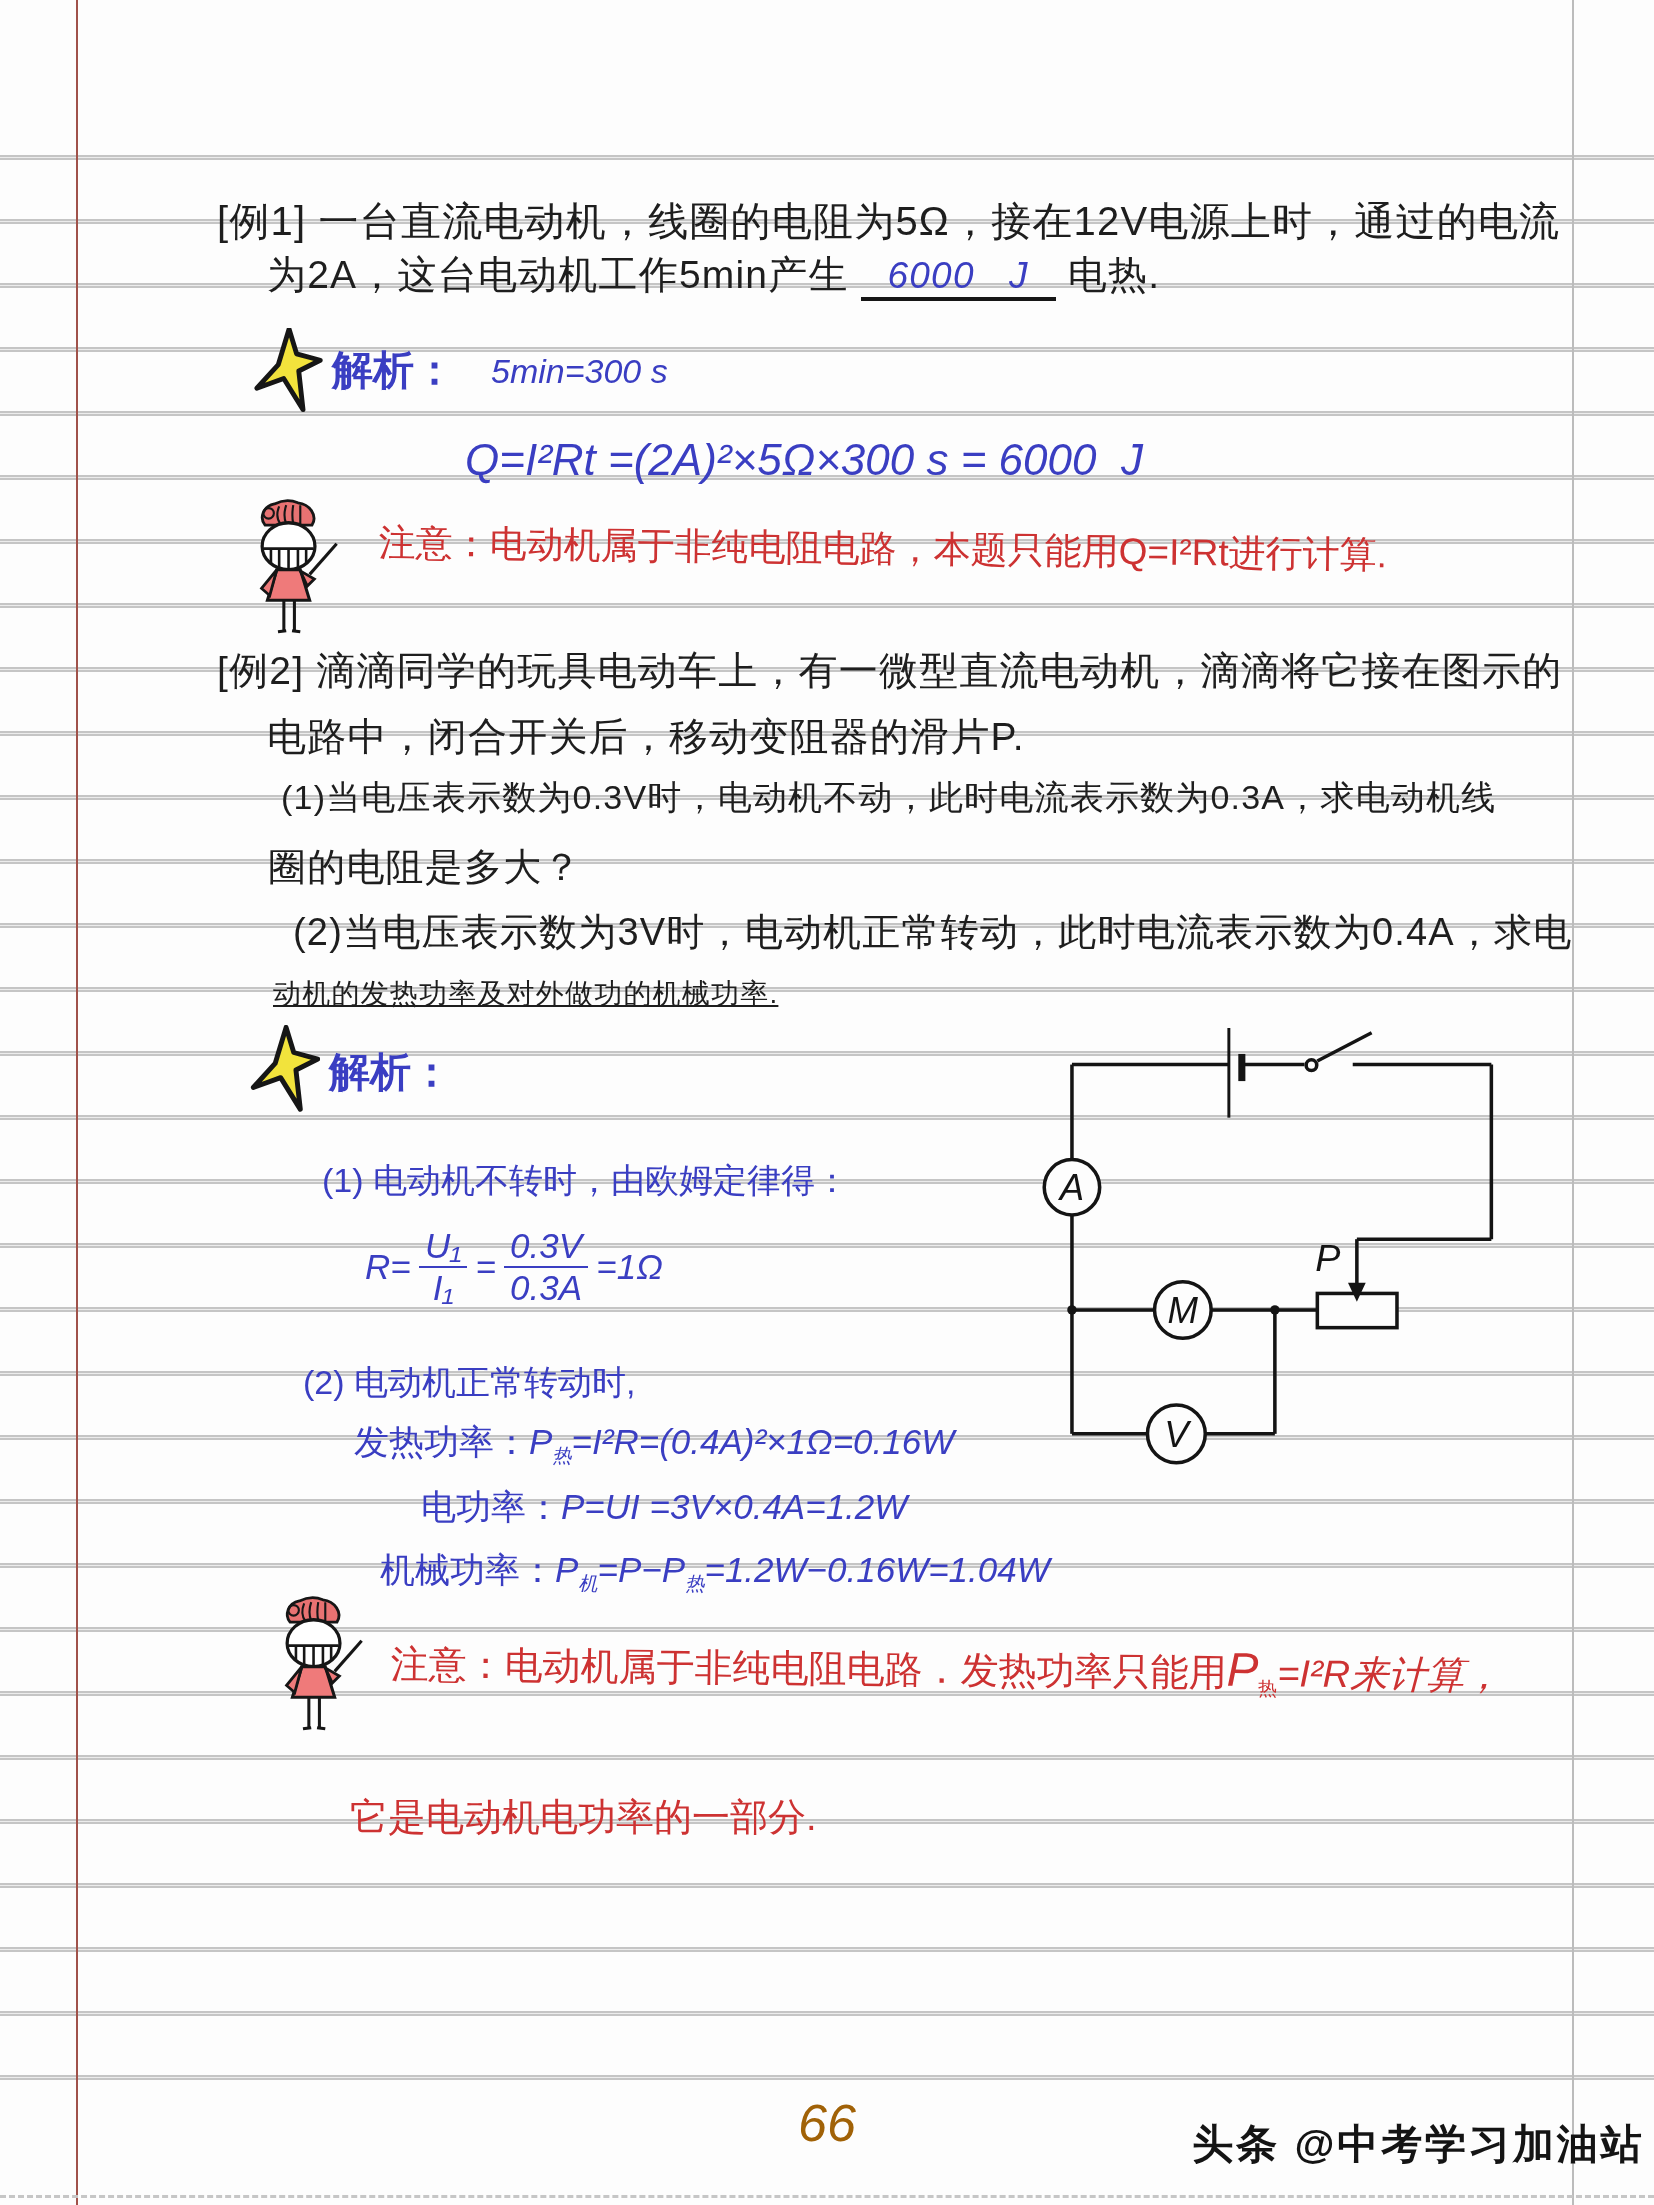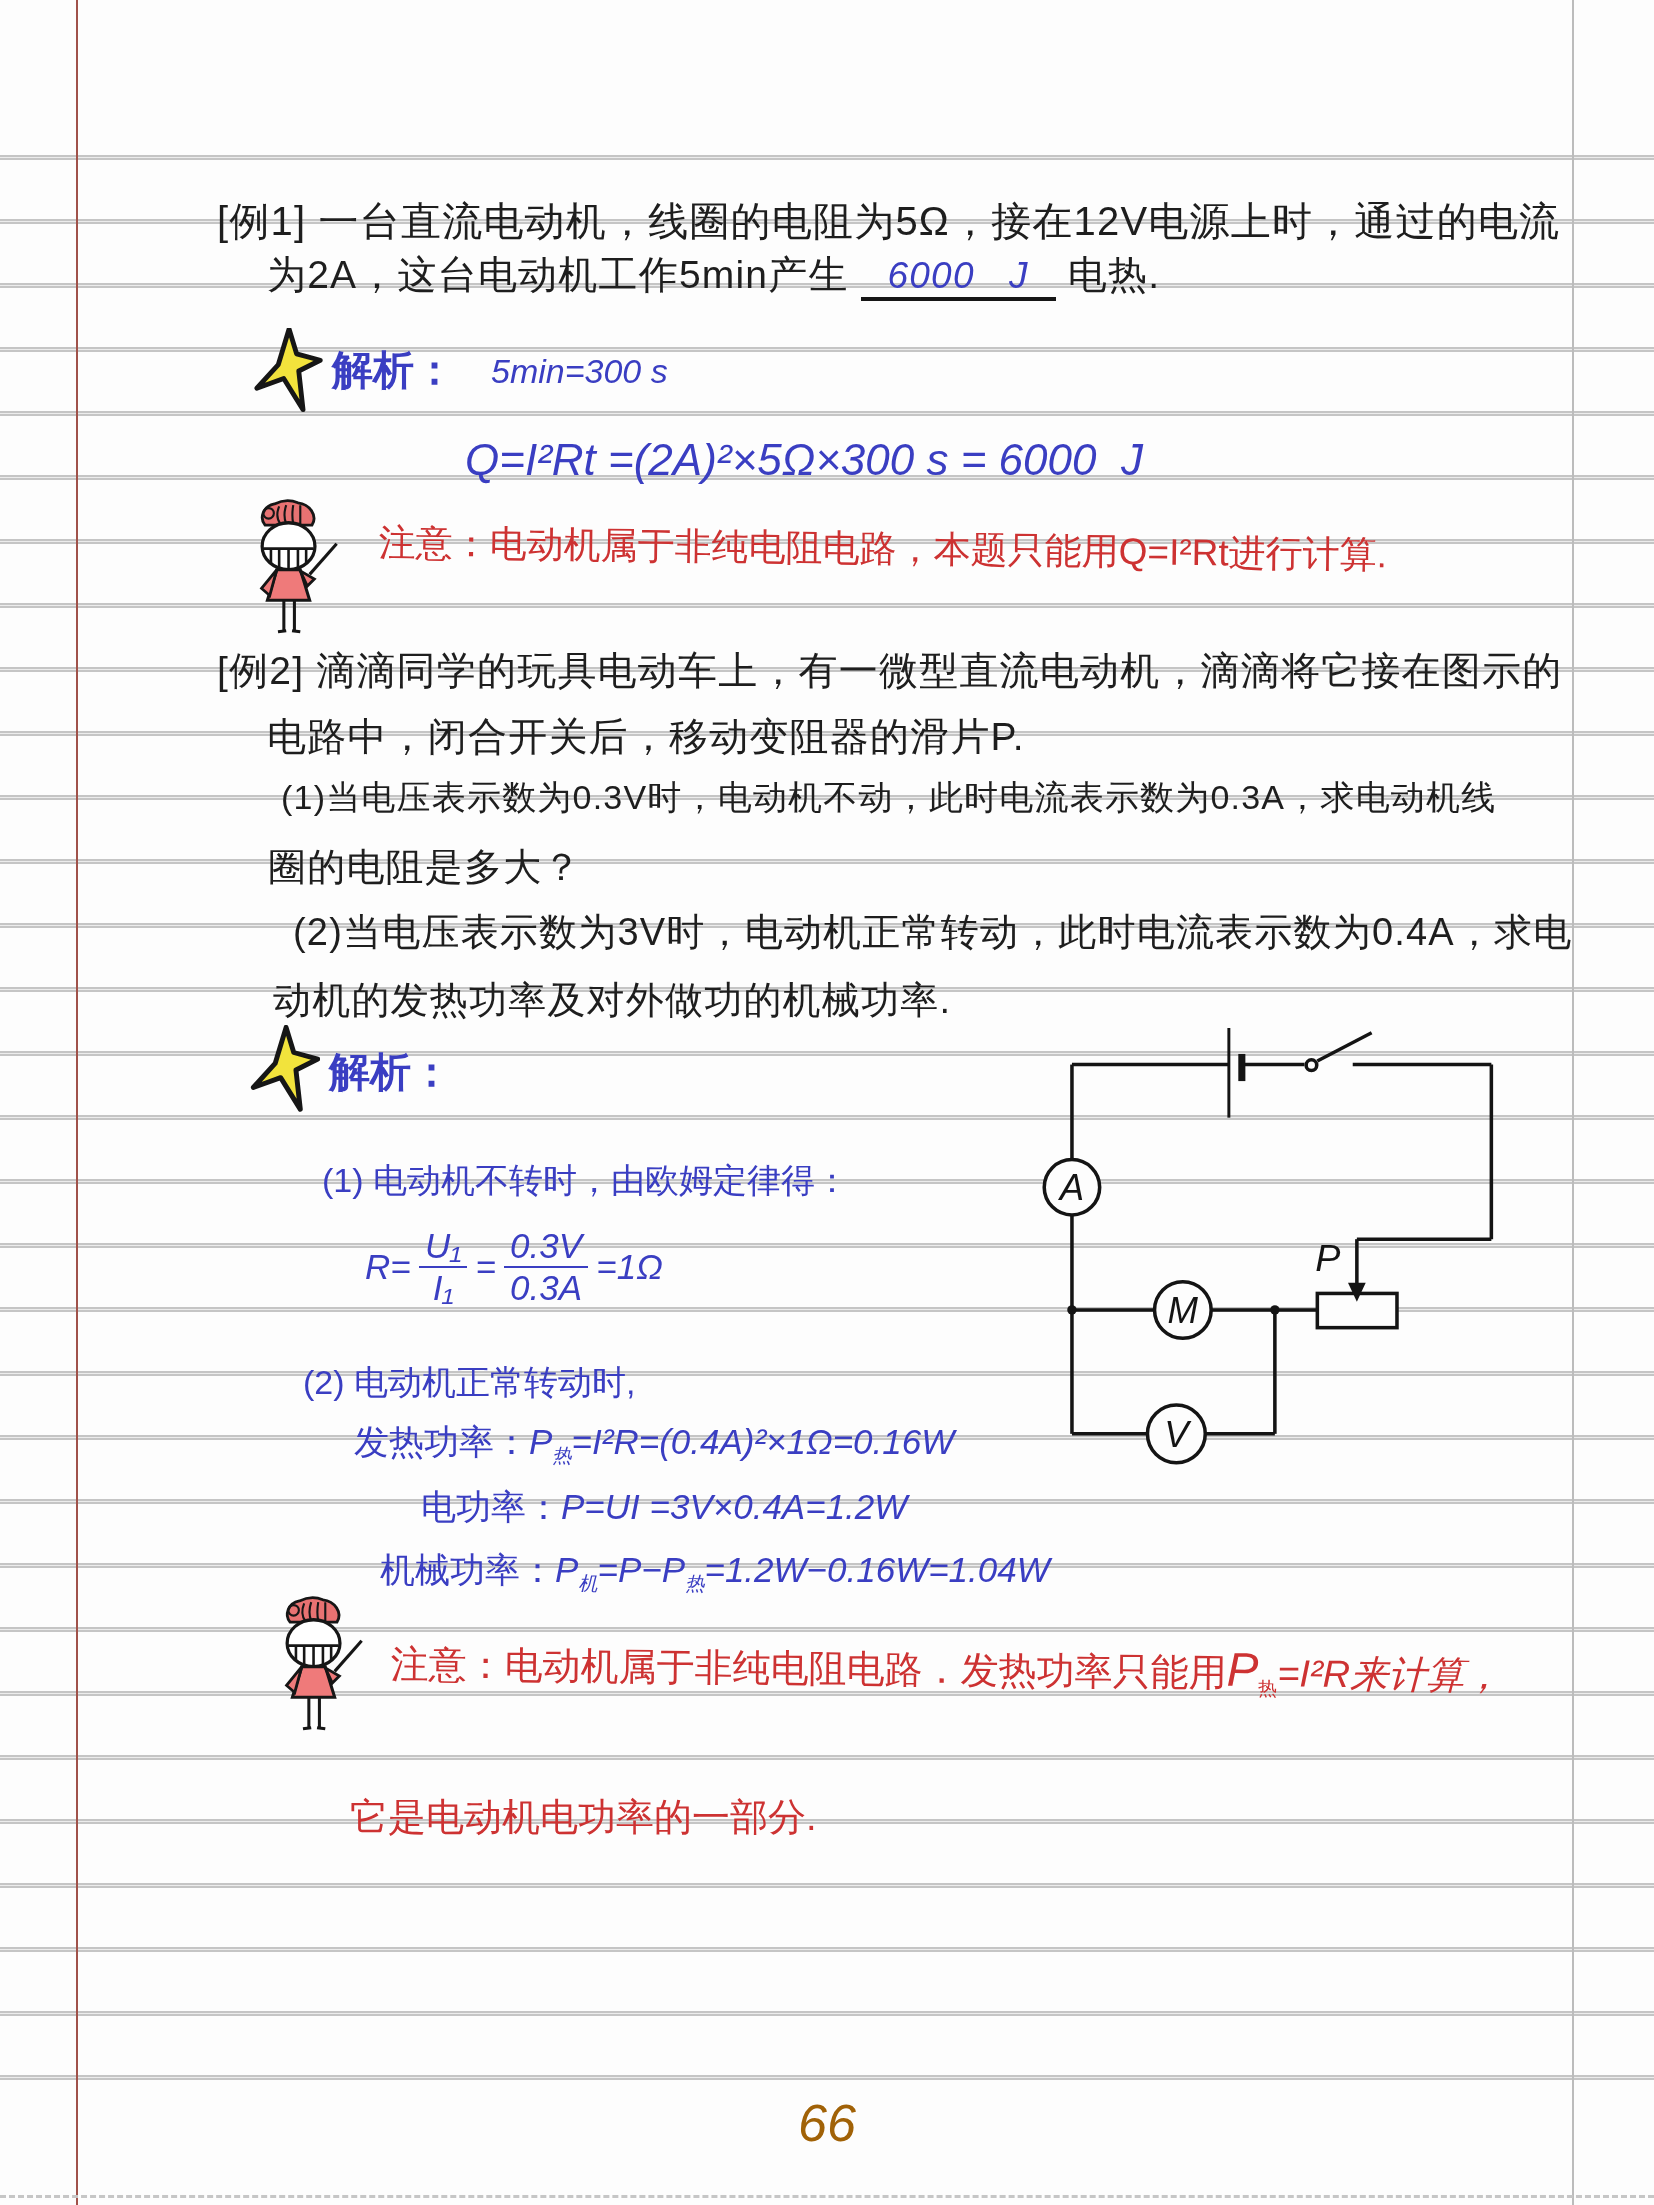--- a/index.html
+++ b/index.html
@@ -39,21 +39,21 @@
   .ex1-formula{left:465px;top:435px;font-size:44px;}
   .mascot1{left:251px;top:499px;}
   .ex1-note{left:379px;top:518px;font-size:37px;transform:rotate(0.7deg);transform-origin:left top;}
 
   
   .ex2-l1{left:217px;top:644px;font-size:39px;}
   .ex2-l2{left:267px;top:710px;font-size:39px;}
   .ex2-q1a{left:281px;top:775px;font-size:34px;}
   .ex2-q1b{left:268px;top:842px;font-size:38px;}
   .ex2-q2a{left:293px;top:907px;font-size:38px;}
-  .ex2-q2b{left:273px;top:975px;font-size:38px;}
+  .ex2-q2b{left:273px;top:975px;font-size:28px;text-decoration:underline;}
   .star2{left:250px;top:1025px;}
   .ex2-starlabel{left:329px;top:1045px;font-size:41px;font-weight:bold;}
   .ex2-s1{left:322px;top:1158px;font-size:34px;}
   .frac-row{left:365px;top:1226px;font-size:35px;display:flex;align-items:center;gap:8.3px;}
   .frac{display:inline-flex;flex-direction:column;align-items:center;line-height:1.15;}
   .frac .num{border-bottom:2.9px solid #3a3ec2;padding:0 5.9px;}
   .frac .den{padding:0 5.9px;}
   .ex2-s2{left:303px;top:1360px;font-size:34px;}
   .sol-row{font-size:35px;text-align:right;}
   .row-heat{left:354px;top:1419px;}
@@ -217,15 +217,16 @@
       <line x1="35" y1="112" x2="42" y2="113" stroke="#161616" stroke-width="2.6"></line>
     </svg>
   </div>
 
   <div class="abs red ex2-note1">
     <span>注意：电动机属于非纯电阻电路．发热功率只能用</span><span class="bigP">P</span><sub>热</sub><span class="it">=I²R来计算，</span>
   </div>
   <div class="abs red ex2-note2">它是电动机电功率的一部分.</div>
 
   <div class="abs pagenum">66</div>
+  <div class="abs watermark">头条 @中考学习加油站</div>
 
 </div>
 
 
 </body></html>

